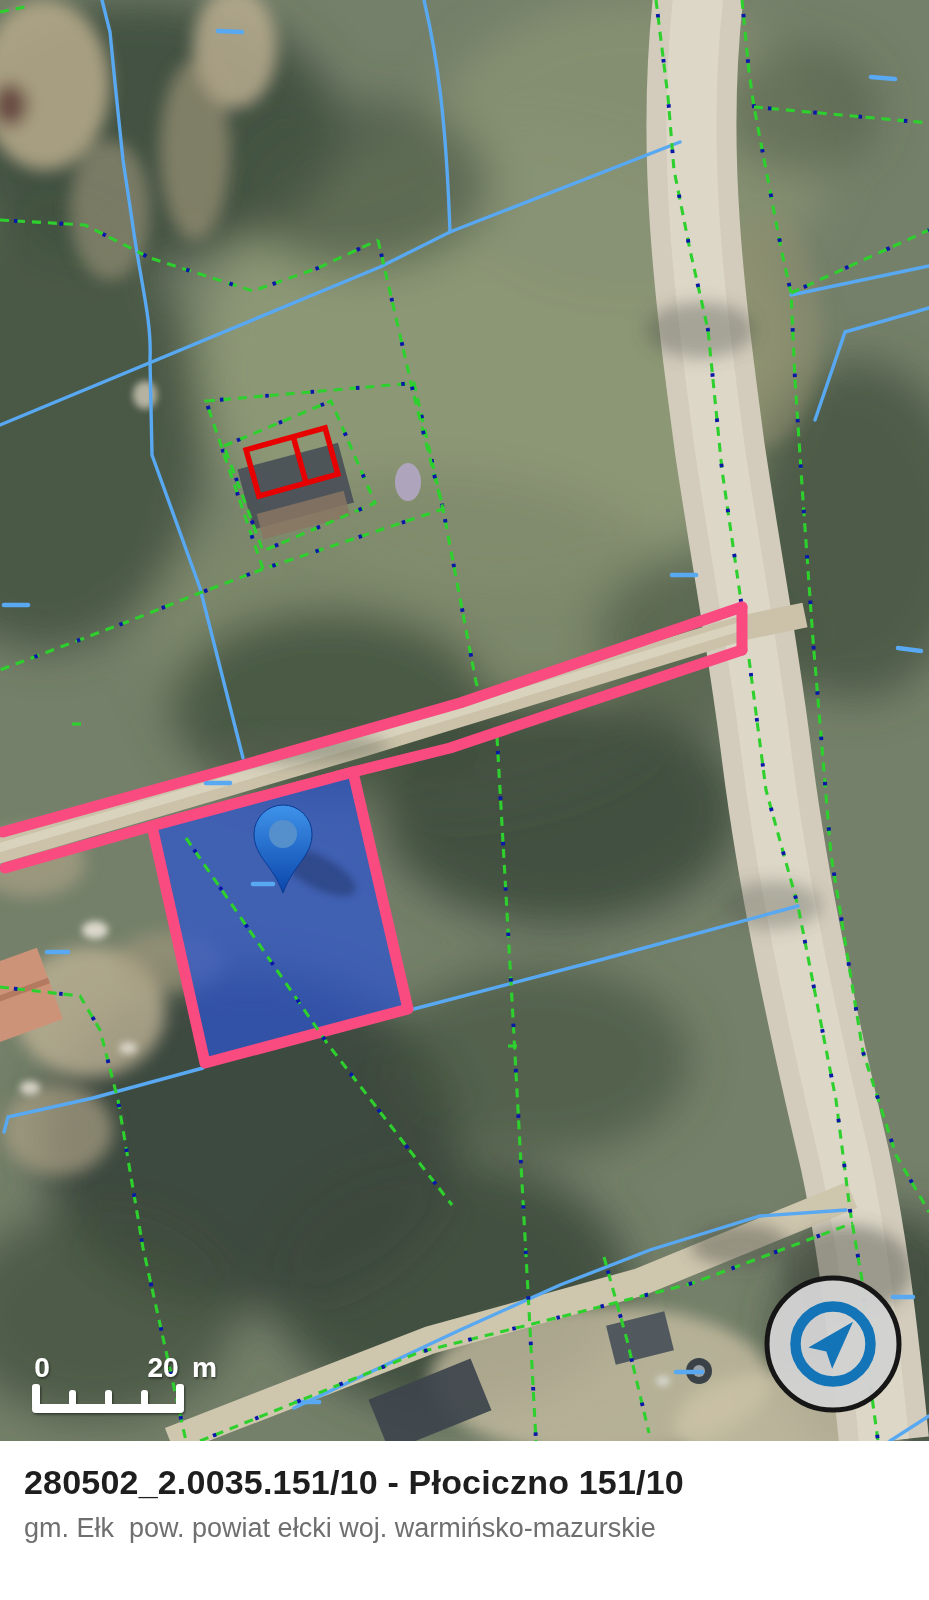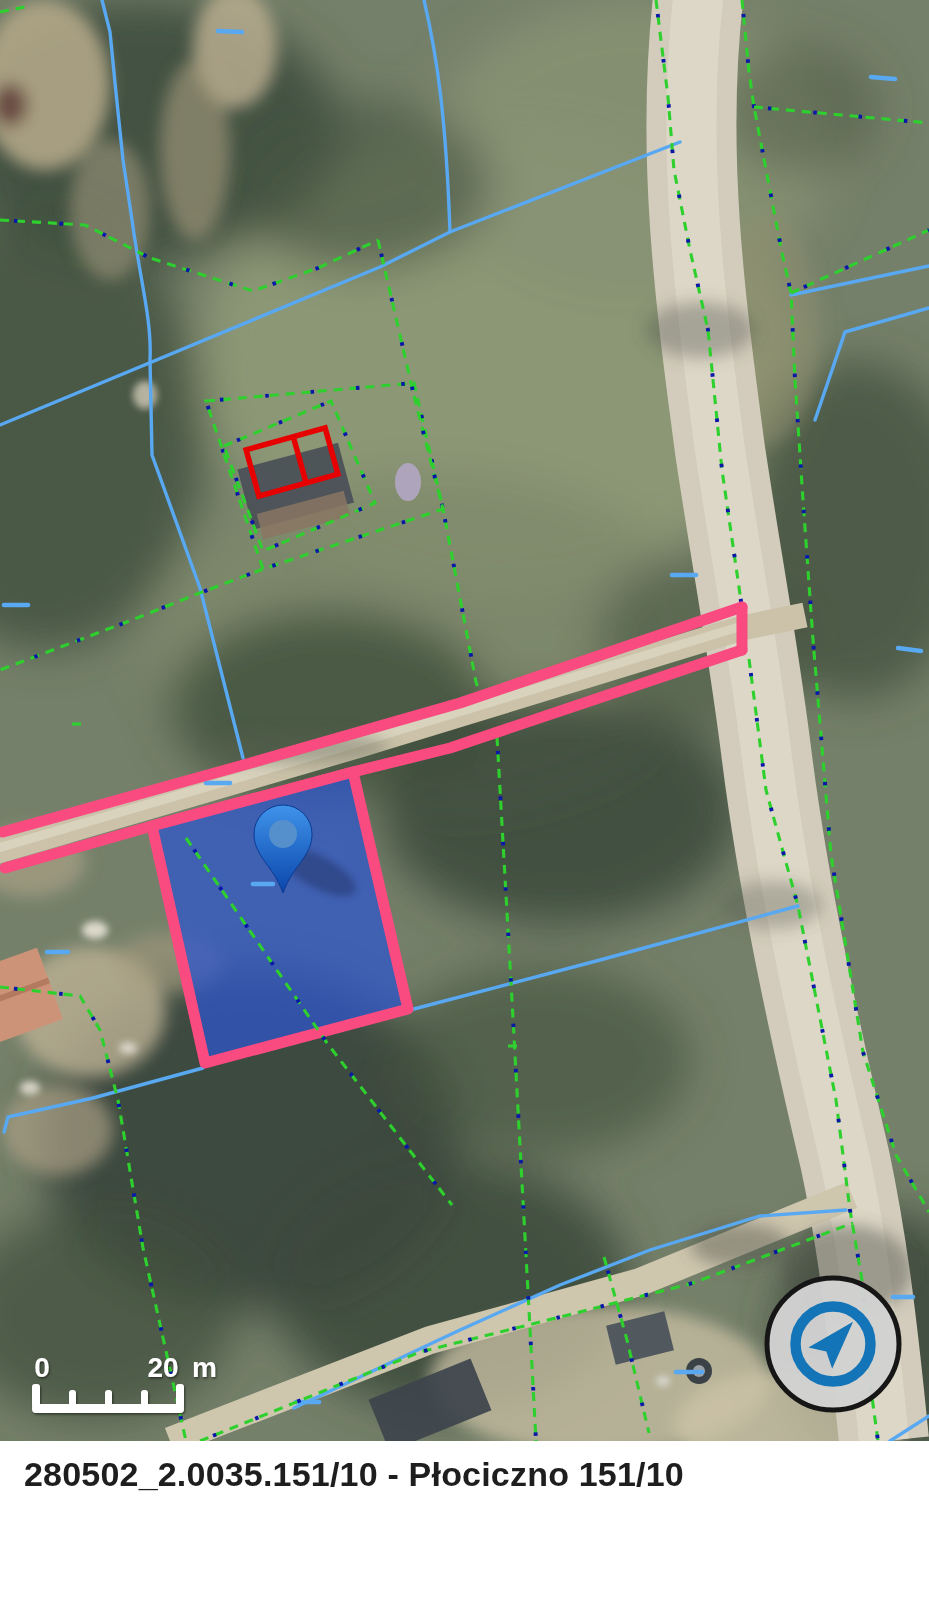--- a/index.html
+++ b/index.html
@@ -17,21 +17,21 @@
   .c-green{stroke:var(--line-green);stroke-width:3.1;fill:none;stroke-dasharray:9 7;}
   .c-navy{stroke:var(--line-navy);stroke-width:3.9;fill:none;stroke-dasharray:3.5 42;stroke-dashoffset:-14;}
   .c-pink{stroke:var(--pink);stroke-width:11;fill:none;stroke-linecap:round;stroke-linejoin:round;}
   .parcel-poly{fill:var(--parcel-fill);fill-opacity:.74;stroke:var(--pink);stroke-width:11;stroke-linejoin:round;}
   .c-red{stroke:var(--building-red);stroke-width:5.5;fill:none;}
   .scale-white{fill:#ffffff;}
   .scale-text{font-family:"Liberation Sans",sans-serif;font-weight:bold;font-size:28px;fill:#ffffff;}
 
   .info-bar{
     position:absolute;left:0;top:1441px;width:929px;height:159px;background:#ffffff;
-    box-sizing:border-box;padding:12px 24px 0 24px;
+    box-sizing:border-box;padding:20px 24px 0 24px;
   }
   .info-title{
     color:var(--title-color);font-size:34px;font-weight:bold;line-height:1.25;
     white-space:nowrap;letter-spacing:0.2px;
   }
   .info-subtitle{
     color:var(--subtitle-color);font-size:27px;font-weight:400;margin-top:9px;
     white-space:pre-wrap;
   }
 </style>
@@ -267,15 +267,16 @@
         <circle r="37.5" fill="none" stroke="var(--compass-blue)" stroke-width="10.5"></circle>
         <g transform="rotate(42)">
           <path d="M 0,-30 L 16,19 L 0,10 L -16,19 Z" fill="var(--compass-blue)"></path>
         </g>
       </g>
     </svg>
   </div>
 
   <div class="info-bar">
     <div class="info-title">280502_2.0035.151/10 - Płociczno 151/10</div>
+    <div class="info-subtitle">gm. Ełk  pow. powiat ełcki woj. warmińsko-mazurskie</div>
   </div>
 
 </div>
 
 </body></html>

